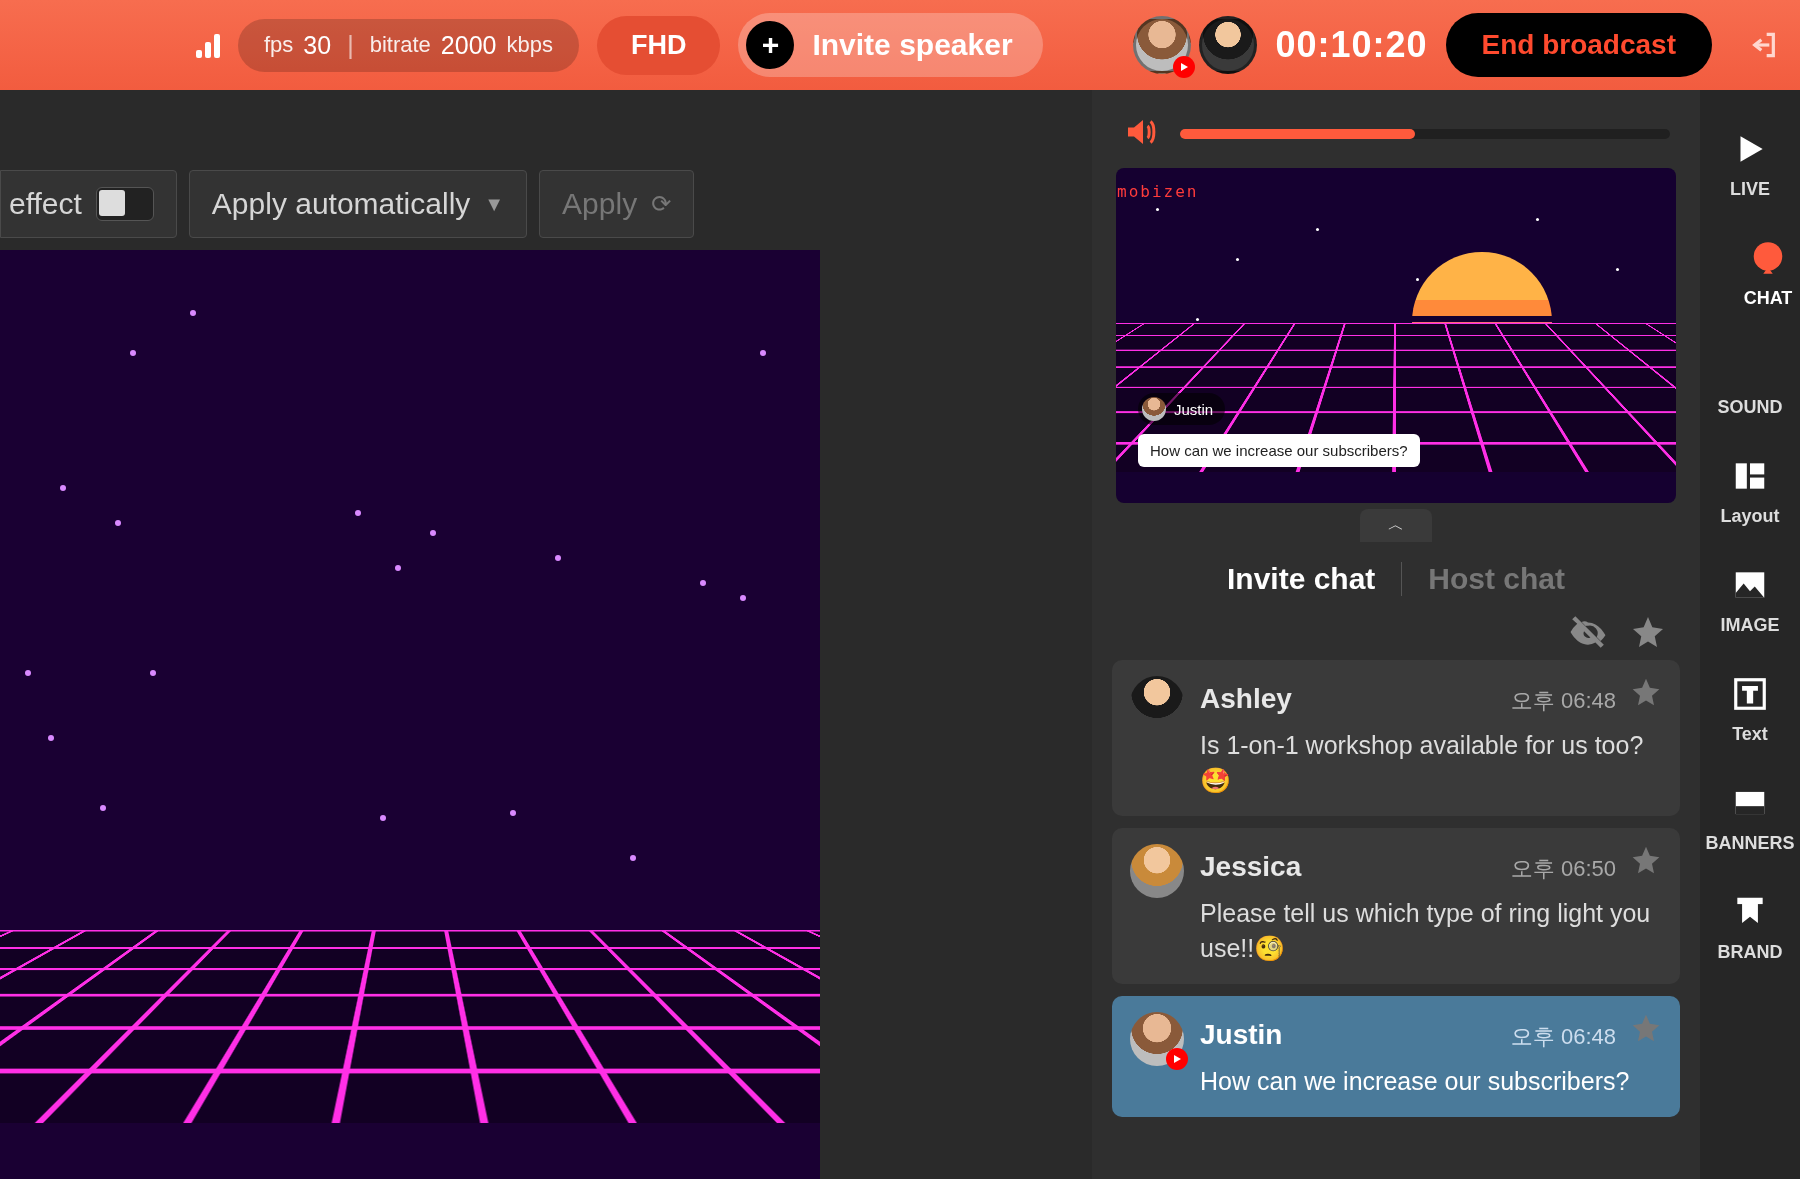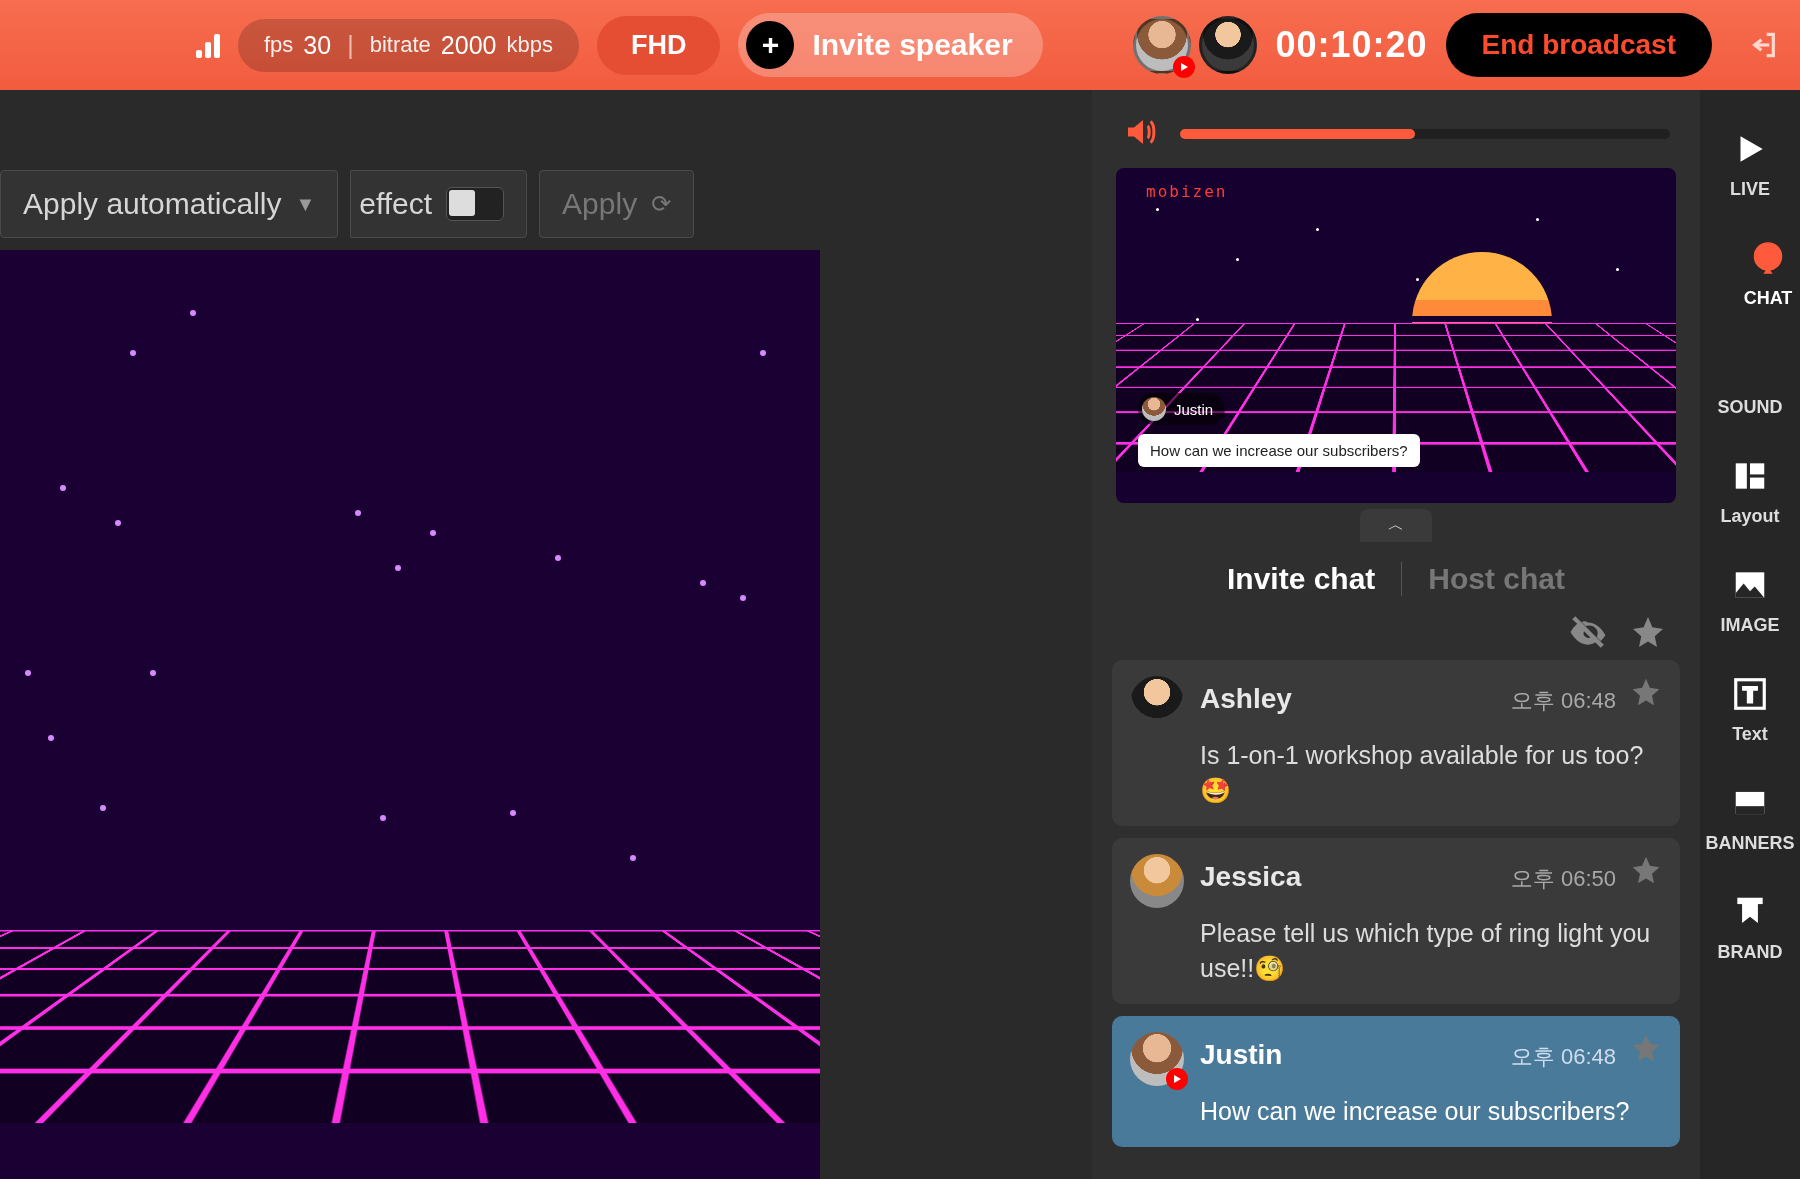--- a/index.html
+++ b/index.html
@@ -81,21 +81,21 @@
 
   
   .panel{width:608px;background:#2f2f2f;display:flex;flex-direction:column;}
   .vol-row{display:flex;align-items:center;gap:22px;padding:24px 30px 14px;}
   .vol-icon{color:#ff5a3c;}
   .vol-icon svg{width:36px;height:36px;}
   .vol-track{flex:1;height:10px;background:#202020;border-radius:5px;position:relative;}
   .vol-fill{position:absolute;left:0;top:0;height:100%;background:#ff5a3c;border-radius:5px;}
 
   .preview{margin:0 24px 0; height:335px; border-radius:8px; overflow:hidden; position:relative; background:#150030;}
-  .preview-label{position:absolute;top:14px;left:30px;font-family:monospace;color:#ff3b3b;font-size:16px;letter-spacing:2px;}
+  .preview-label{position:absolute;top:14px;left:1px;font-family:monospace;color:#ff3b3b;font-size:16px;letter-spacing:2px;}
   .preview .pv-stars{position:absolute;inset:0;}
   .preview .pv-stars i{position:absolute;width:3px;height:3px;background:#fff;border-radius:50%;}
   .pv-sun{position:absolute;left:50%;top:84px;width:140px;height:140px;border-radius:50%;transform:translateX(16px);
     background:linear-gradient(#ffb347 0 34%, #ff8a3a 34% 46%, transparent 46% 50%, #ff6a7a 50% 56%, transparent 56% 60%, #ff4ab4 60% 66%, transparent 66% 70%, #e838d6 70% 76%, transparent 76% 80%, #c928e6 80% 86%, transparent 86% 100%);
   }
   .pv-grid{position:absolute;left:-120px;right:-120px;bottom:-10px;height:190px;
     background:
       repeating-linear-gradient(to right, transparent 0 48px, #ff2fe6 48px 50px),
       repeating-linear-gradient(to bottom, transparent 0 26px, #ff2fe6 26px 28px),
       linear-gradient(#120023,#120023);
@@ -123,21 +123,21 @@
   .msg.selected{background:#4a7a9a;}
   .msg .avatar-wrap{width:54px;height:54px;flex-shrink:0;}
   .msg .avatar{width:54px;height:54px;border:none;}
   .msg-body{flex:1;}
   .msg-head{display:flex;align-items:baseline;gap:14px;}
   .msg-name{font-size:28px;font-weight:800;color:#e8e8e8;}
   .msg.selected .msg-name{color:#fff;}
   .msg-time{font-size:22px;color:#a8a8a8;margin-left:auto;}
   .msg.selected .msg-time{color:#cde;}
   .msg-star{width:32px;height:32px;color:#777;flex-shrink:0;}
-  .msg-text{font-size:25px;color:#ddd;line-height:1.4;margin-top:22px;}
+  .msg-text{font-size:25px;color:#ddd;line-height:1.4;margin-top:12px;}
   .msg.selected .msg-text{color:#fff;}
 
   
   .rail{width:100px;background:#262626;display:flex;flex-direction:column;align-items:center;padding-top:37px;gap:36px;}
   .rail-item{display:flex;flex-direction:column;align-items:center;gap:8px;color:#ddd;font-size:18px;font-weight:700;}
   .rail-ico{width:44px;height:44px;display:flex;align-items:center;justify-content:center;color:#fff;}
   .rail-item.active .rail-ico{color:#ff5a3c;}
   .rail-item.active{color:#fff;margin-left:36px;}
   .rail-ico svg{width:38px;height:38px;}
 
@@ -226,29 +226,29 @@
         <path d="M10 8l-5 4 5 4"></path>
         <path d="M5 12h11"></path>
       </svg>
   </div>
 </div>
 
 <div class="main">
 
   <div class="stage">
     <div class="toolbar-row">
-      <div class="toolbar-btn">
-        <span>Apply automatically</span>
-        <span class="caret-down">▼</span>
-      </div>
       <div class="toolbar-btn effect">
         <span>effect</span>
         <div class="toggle-track">
             <div class="toggle-thumb"></div>
           </div>
+      </div>
+      <div class="toolbar-btn">
+        <span>Apply automatically</span>
+        <span class="caret-down">▼</span>
       </div>
       <div class="toolbar-btn apply">
         <span>Apply</span>
         <span class="refresh-icon">⟳</span>
       </div>
     </div>
 
     <div class="synthwave">
       <div class="syn-stars">
           <i></i>

